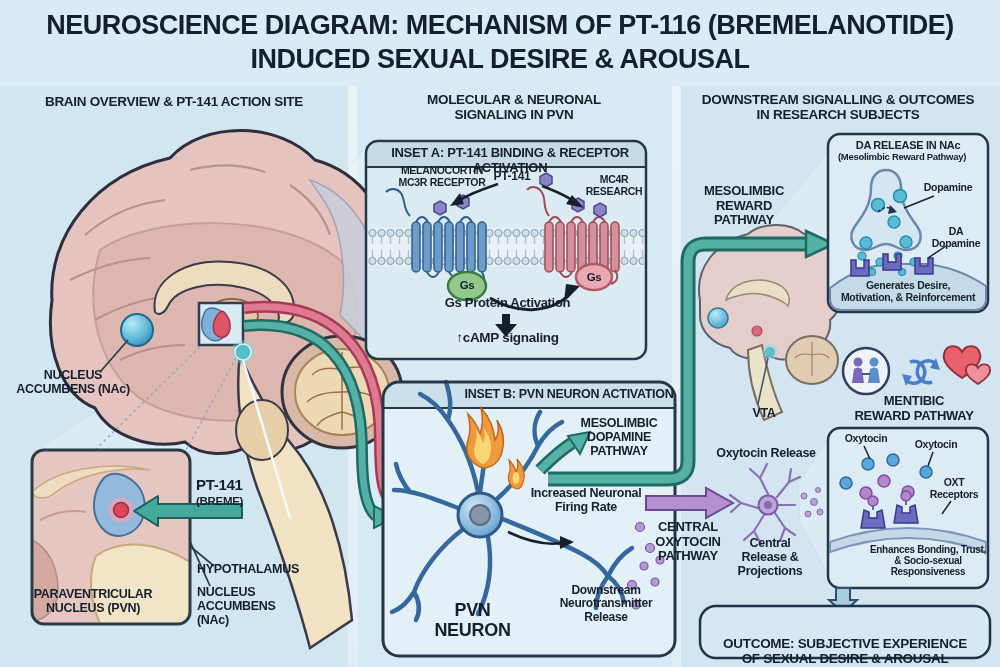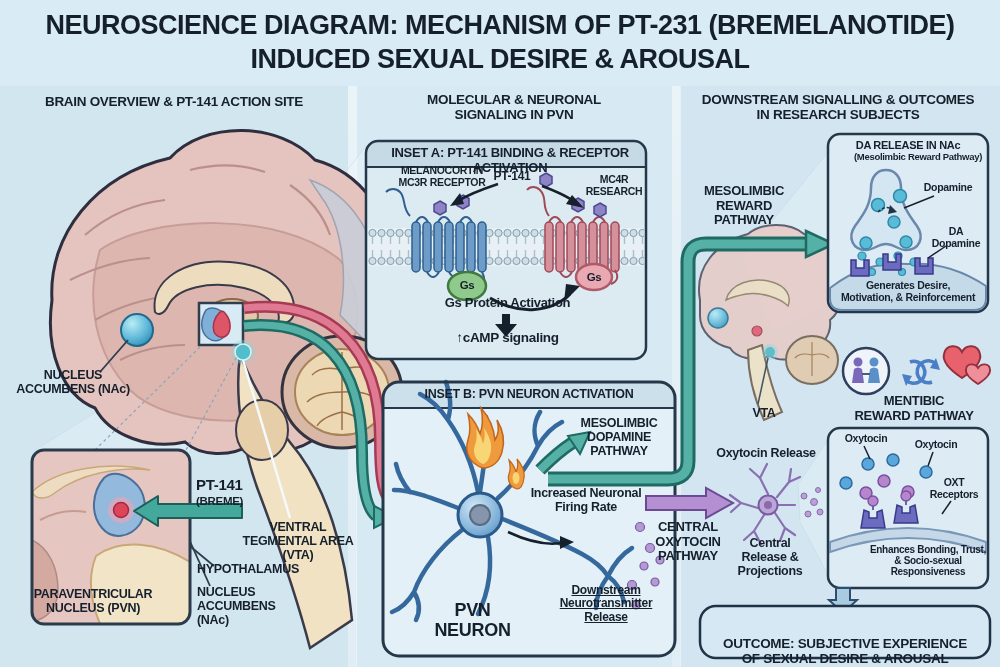--- a/index.html
+++ b/index.html
@@ -360,74 +360,71 @@
     <circle cx="906" cy="496" r="5" fill="#b586cc" stroke="#7a4fa0" stroke-width="1.3"></circle>
     <line x1="864" y1="446" x2="870" y2="459" stroke="#16202c" stroke-width="1.5"></line>
     <line x1="933" y1="452" x2="928" y2="466" stroke="#16202c" stroke-width="1.5"></line>
     <line x1="951" y1="501" x2="942" y2="514" stroke="#16202c" stroke-width="1.5"></line>
   </g>
 
   <polygon points="836,588 850,588 850,600 857,600 843,613 829,600 836,600" fill="#a8cbe2" stroke="#2e4e6e" stroke-width="2"></polygon>
   <rect x="700" y="606" width="290" height="52" rx="16" fill="#d5e8f4" stroke="#1f3347" stroke-width="2.5"></rect>
 </svg>
 
-<div class="lbl" style="left:0;top:10px;width:1000px;font-size:27px;letter-spacing:-0.5px;">NEUROSCIENCE DIAGRAM: MECHANISM OF PT-231 (BREMELANOTIDE)</div>
+<div class="lbl" style="left:0;top:10px;width:1000px;font-size:27px;letter-spacing:-0.5px;">NEUROSCIENCE DIAGRAM: MECHANISM OF PT-116 (BREMELANOTIDE)</div>
 <div class="lbl" style="left:0;top:44px;width:1000px;font-size:27px;letter-spacing:-0.5px;">INDUCED SEXUAL DESIRE &amp; AROUSAL</div>
 
 <div class="lbl" style="left:0;top:94px;width:348px;font-size:13.5px;">BRAIN OVERVIEW &amp; PT-141 ACTION SITE</div>
 <div class="lbl" style="left:356px;top:92px;width:316px;font-size:13.5px;">MOLECULAR &amp; NEURONAL
 SIGNALING IN PVN</div>
 <div class="lbl" style="left:676px;top:92px;width:324px;font-size:13.5px;">DOWNSTREAM SIGNALLING &amp; OUTCOMES
 IN RESEARCH SUBJECTS</div>
 
 <div class="lbl" style="left:8px;top:368px;width:130px;font-size:12.5px;">NUCLEUS
 ACCUMBENS (NAc)</div>
 <div class="lbl left" style="left:196px;top:477px;width:80px;font-size:15px;">PT-141</div>
 <div class="lbl left" style="left:196px;top:495px;width:80px;font-size:11.5px;">(BREME)</div>
-<div class="lbl" style="left:238px;top:520px;width:120px;font-size:12.5px;">VENTRAL
-TEGMENTAL AREA
-(VTA)</div>
 <div class="lbl left" style="left:197px;top:562px;width:130px;font-size:12.5px;">HYPOTHALAMUS</div>
 <div class="lbl" style="left:28px;top:587px;width:130px;font-size:12.5px;">PARAVENTRICULAR
 NUCLEUS (PVN)</div>
 <div class="lbl left" style="left:197px;top:585px;width:95px;font-size:12.5px;">NUCLEUS
 ACCUMBENS
 (NAc)</div>
 
 <div class="lbl" style="left:354px;top:146px;width:312px;font-size:13px;">INSET A: PT-141 BINDING &amp; RECEPTOR ACTIVATION</div>
 <div class="lbl" style="left:392px;top:165px;width:100px;font-size:10.5px;">MELANOCORTIN
 MC3R RECEPTOR</div>
 <div class="lbl" style="left:489px;top:170px;width:46px;font-size:12px;">PT-141</div>
 <div class="lbl" style="left:584px;top:174px;width:60px;font-size:10.5px;">MC4R
 RESEARCH</div>
 <div class="lbl" style="left:449px;top:279px;width:36px;font-size:11.5px;">Gs</div>
 <div class="lbl" style="left:576px;top:271px;width:36px;font-size:11.5px;">Gs</div>
 <div class="lbl" style="left:420px;top:296px;width:175px;font-size:13px;">Gs Protein Activation</div>
 <div class="lbl" style="left:430px;top:330px;width:155px;font-size:13.5px;">↑cAMP signaling</div>
 
-<div class="lbl" style="left:383px;top:387px;width:292px;font-size:12.5px;">INSET B: PVN NEURON ACTIVATION</div>
+<div class="lbl" style="left:383px;top:387px;width:292px;font-size:12.5px;padding-left:40px;">INSET B: PVN NEURON ACTIVATION</div>
 <div class="lbl" style="left:566px;top:416px;width:106px;font-size:12.5px;">MESOLIMBIC
 DOPAMINE
 PATHWAY</div>
 <div class="lbl" style="left:512px;top:486px;width:148px;font-size:12.5px;">Increased Neuronal
 Firing Rate</div>
-<div class="lbl" style="left:540px;top:584px;width:132px;font-size:12px;text-decoration:underline;">Downstream
+<div class="lbl" style="left:540px;top:584px;width:132px;font-size:12px;">Downstream
 Neurotransmitter
 Release</div>
 <div class="lbl" style="left:415px;top:600px;width:115px;font-size:18px;">PVN NEURON</div>
 
 <div class="lbl" style="left:694px;top:184px;width:100px;font-size:13px;">MESOLIMBIC
 REWARD
 PATHWAY</div>
 <div class="lbl" style="left:634px;top:520px;width:108px;font-size:13px;">CENTRAL
 OXYTOCIN
 PATHWAY</div>
 
 <div class="lbl" style="left:830px;top:139px;width:156px;font-size:11px;">DA RELEASE IN NAc</div>
-<div class="lbl" style="left:830px;top:152px;width:144px;font-size:9.5px;padding-left:16px;">(Mesolimbic Reward Pathway)</div>
+<div class="lbl" style="left:830px;top:152px;width:144px;font-size:9.5px;">(Mesolimbic Reward Pathway)</div>
 <div class="lbl" style="left:916px;top:182px;width:64px;font-size:10.5px;">Dopamine</div>
 <div class="lbl" style="left:928px;top:226px;width:56px;font-size:10.5px;">DA
 Dopamine</div>
 <div class="lbl" style="left:832px;top:280px;width:152px;font-size:10.5px;">Generates Desire,
 Motivation, &amp; Reinforcement</div>
 
 <div class="lbl" style="left:744px;top:406px;width:40px;font-size:12.5px;">VTA</div>
 <div class="lbl" style="left:836px;top:394px;width:156px;font-size:13px;">MENTIBIC
 REWARD PATHWAY</div>
 <div class="lbl" style="left:710px;top:446px;width:112px;font-size:12.5px;">Oxytocin Release</div>

